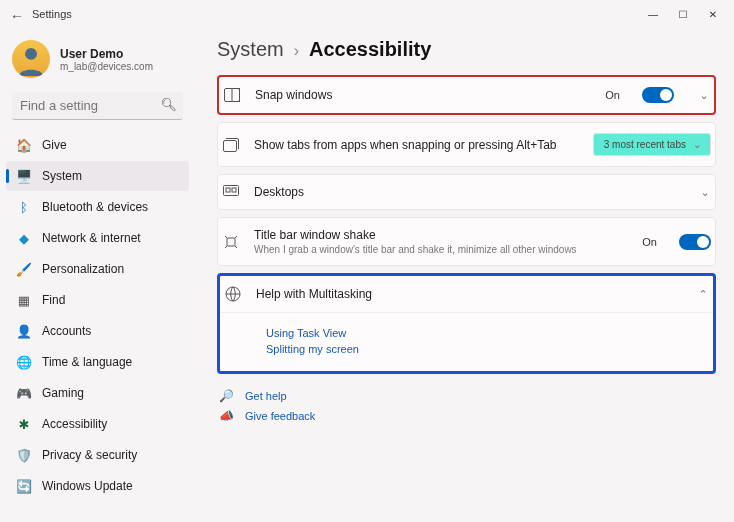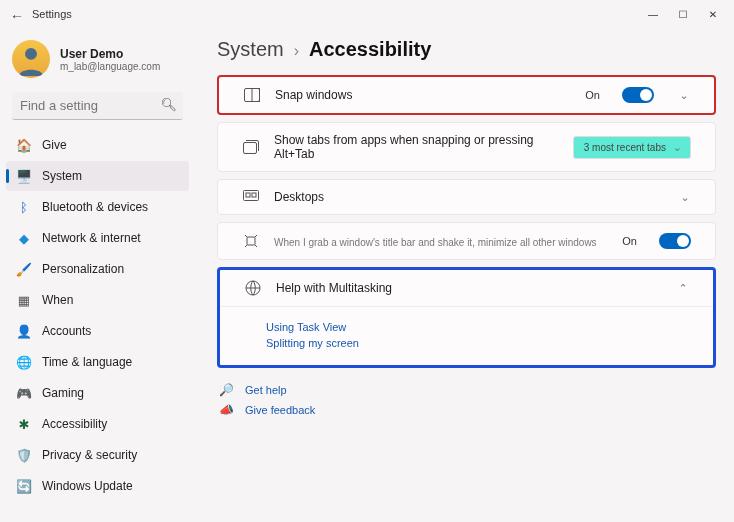--- a/index.html
+++ b/index.html
@@ -24,21 +24,21 @@
   .nav-item.active { background: #ece7ea; }
   .nav-item.active::before { content:""; position:absolute; left:0; top:8px; bottom:8px; width:3px; background:#0067c0; border-radius:2px; }
   .nav-item .icon { width: 16px; height: 16px; display: flex; align-items: center; justify-content: center; font-size: 13px; }
   .main { flex: 1; padding: 4px 18px 10px 22px; overflow-y: auto; }
   .crumbs { display: flex; align-items: baseline; gap: 10px; margin: 6px 0 14px 0; }
   .crumb-parent { font-size: 20px; color: #444; font-weight: 400; }
   .crumb-sep { font-size: 16px; color: #888; }
   .crumb-current { font-size: 20px; font-weight: 650; color: #111; }
   .card { background: #fdfbfc; border: 1px solid #e9e6e8; border-radius: 4px; margin-bottom: 7px; }
   .card.highlight { border: 2px solid #c92a2a; }
-  .row { display: flex; align-items: center; padding: 10px 24px; gap: 14px; }
+  .row { display: flex; align-items: center; padding: 10px 4px; gap: 14px; }
   .row .lead { width: 18px; display:flex; align-items:center; justify-content:center; color:#555; }
   .row .txt { flex: 1; }
   .row .ttl { font-size: 12px; color: #222; }
   .row .sub { font-size: 10px; color: #777; margin-top: 2px; }
   .row .state { font-size: 11px; color: #333; margin-right: 8px; }
   .toggle { width: 32px; height: 16px; border-radius: 10px; background: #0067c0; position: relative; }
   .toggle::after { content:""; position:absolute; right:2px; top:2px; width:12px; height:12px; background:#fff; border-radius:50%; }
   .chev { color:#777; font-size:11px; margin-left:10px; width:12px; text-align:center; }
   .select { font-size: 10px; color:#444; padding: 5px 24px 5px 10px; border:1px solid #ddd; border-radius:3px; background:#5eead4; position:relative; }
   .select::after { content:"⌄"; position:absolute; right:8px; top:4px; color:#777; font-size:11px; }
@@ -68,21 +68,21 @@
   <aside class="sidebar">
     <div class="profile">
       <div class="avatar">
         <svg viewBox="0 0 40 40">
             <circle cx="20" cy="14" r="7" fill="#4a6b8a"></circle>
             <path d="M6 40c0-10 28-10 28 0Z" fill="#4a6b8a"></path>
           </svg>
       </div>
       <div>
         <div class="name">User Demo</div>
-        <div class="email">m_lab@language.com</div>
+        <div class="email">m_lab@devices.com</div>
       </div>
     </div>
     <div class="search">
       <input type="text" placeholder="Find a setting" style="">
       <span class="sicon">🔍︎</span>
     </div>
     <nav class="nav">
       <div class="nav-item">
           <span class="icon">🏠</span>
           <span>Give</span>
@@ -98,21 +98,21 @@
       <div class="nav-item">
           <span class="icon" style="color:#1a8cd8">◆</span>
           <span>Network &amp; internet</span>
         </div>
       <div class="nav-item">
           <span class="icon" style="color:#b5651d">🖌️</span>
           <span>Personalization</span>
         </div>
       <div class="nav-item">
           <span class="icon" style="color:#555">▦</span>
-          <span>When</span>
+          <span>Find</span>
         </div>
       <div class="nav-item">
           <span class="icon" style="color:#2e7d32">👤</span>
           <span>Accounts</span>
         </div>
       <div class="nav-item">
           <span class="icon" style="color:#2a6ea6">🌐</span>
           <span>Time &amp; language</span>
         </div>
       <div class="nav-item">
@@ -191,20 +191,21 @@
 
     <div class="card">
       <div class="row">
         <div class="lead">
           <svg width="16" height="16" viewBox="0 0 16 16">
               <rect x="4" y="4" width="8" height="8" rx="1" fill="none" stroke="#555"></rect>
               <path d="M2 2l2 2M14 2l-2 2M2 14l2-2M14 14l-2-2" stroke="#555"></path>
             </svg>
         </div>
         <div class="txt">
+          <div class="ttl">Title bar window shake</div>
           <div class="sub">When I grab a window's title bar and shake it, minimize all other windows</div>
         </div>
         <div class="state">On</div>
         <div class="toggle"></div>
       </div>
     </div>
 
 
     <div class="support">
       <div class="row">

